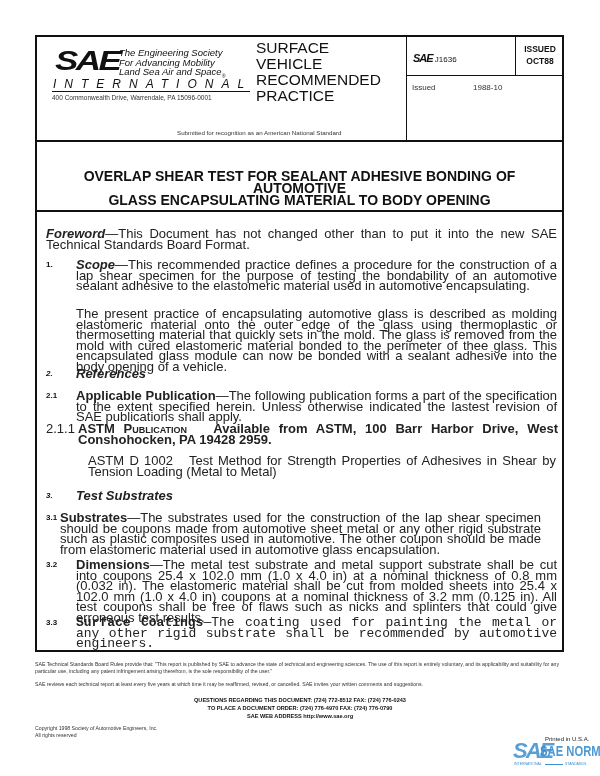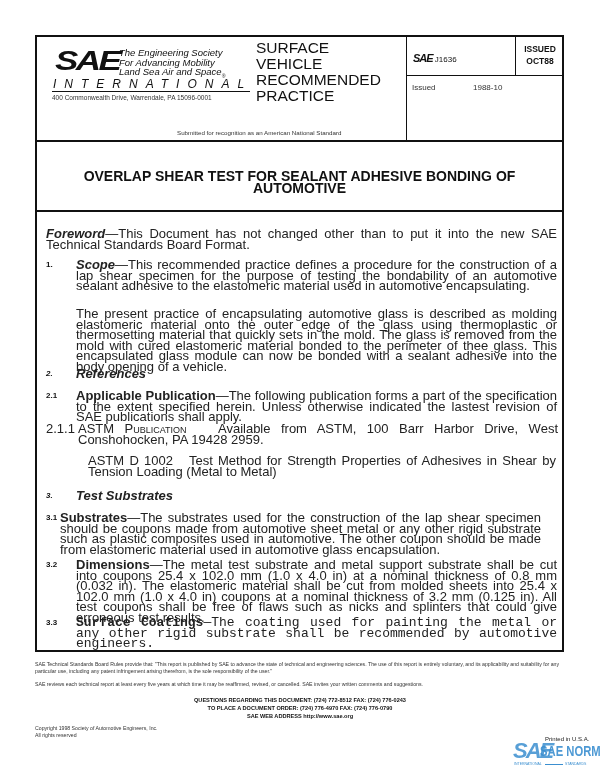--- a/index.html
+++ b/index.html
@@ -60,20 +60,21 @@
   <div>ISSUED</div>
   <div>OCT88</div>
 </div>
 <div class="abs small" style="left:412px; top:83px; color:#333;">Issued</div>
 <div class="abs small" style="left:473px; top:83px; color:#333;">1988-10</div>
 
 <div class="abs" style="left:177px; top:129px; font-size:6.2px; color:#333;">Submitted for recognition as an American National Standard</div>
 
 <div class="abs title" style="left:37px; top:170px; width:525px;">
   <div>OVERLAP SHEAR TEST FOR SEALANT ADHESIVE BONDING OF AUTOMOTIVE</div>
+  <div>GLASS ENCAPSULATING MATERIAL TO BODY OPENING</div>
 </div>
 
 <div class="abs body-text" style="left:46px; top:229px; width:511px; text-indent:0;">
   <span class="bi">Foreword</span><span>—This Document has not changed other than to put it into the new SAE Technical Standards Board Format.</span>
 </div>
 
 <div class="num" style="left:46px; top:260px;">1.</div>
 <div class="abs body-text" style="left:76px; top:260px; width:481px;">
   <span class="bi">Scope</span><span>—This recommended practice defines a procedure for the construction of a lap shear specimen for the purpose of testing the bondability of an automotive sealant adhesive to the elastomeric material used in automotive encapsulating.</span>
 </div>
@@ -81,21 +82,21 @@
 
 <div class="num" style="left:46px; top:369px; font-style:italic;">2.</div>
 <div class="abs body-text bi" style="left:76px; top:369px;">References</div>
 
 <div class="num" style="left:46px; top:391px;">2.1</div>
 <div class="abs body-text" style="left:76px; top:391px; width:481px;">
   <span class="b">Applicable Publication</span><span>—The following publication forms a part of the specification to the extent specified herein. Unless otherwise indicated the lastest revision of SAE publications shall apply.</span>
 </div>
 
 <div class="abs body-text" style="left:46px; top:424px;">2.1.1</div>
-<div class="abs body-text" style="left:78px; top:424px; width:480px;">
+<div class="abs body-text" style="left:78px; top:424px; width:480px;font-weight:bold;">
   <span class="sc">ASTM Publication</span>&nbsp;&nbsp;&nbsp;<span>Available from ASTM, 100 Barr Harbor Drive, West Conshohocken, PA 19428 2959.</span>
 </div>
 
 <div class="abs body-text" style="left:88px; top:456px; width:468px; padding-left:0; text-indent:0;">
   <span>ASTM D 1002</span>&nbsp;&nbsp;&nbsp;<span>Test Method for Strength Properties of Adhesives in Shear by Tension Loading (Metal to Metal)</span>
 </div>
 
 <div class="num" style="left:46px; top:491px; font-style:italic;">3.</div>
 <div class="abs body-text bi" style="left:76px; top:491px;">Test Substrates</div>
 

